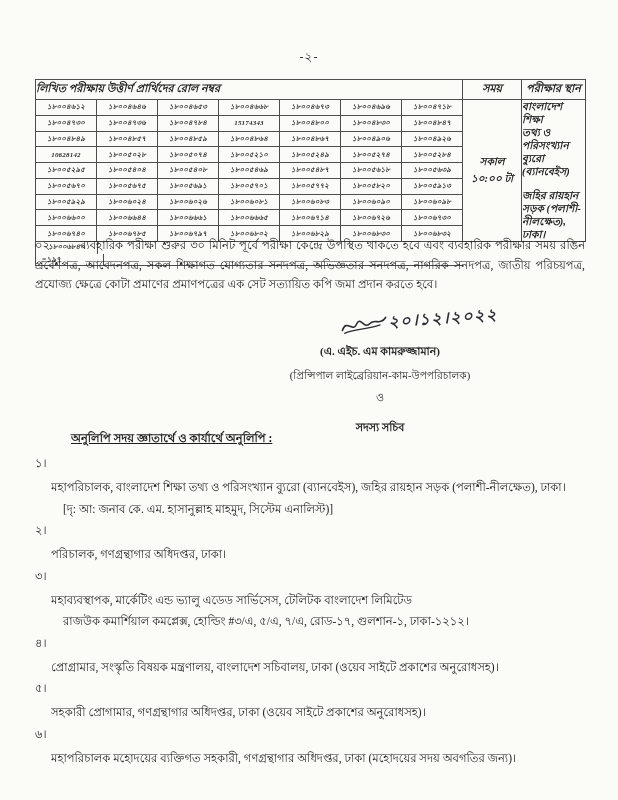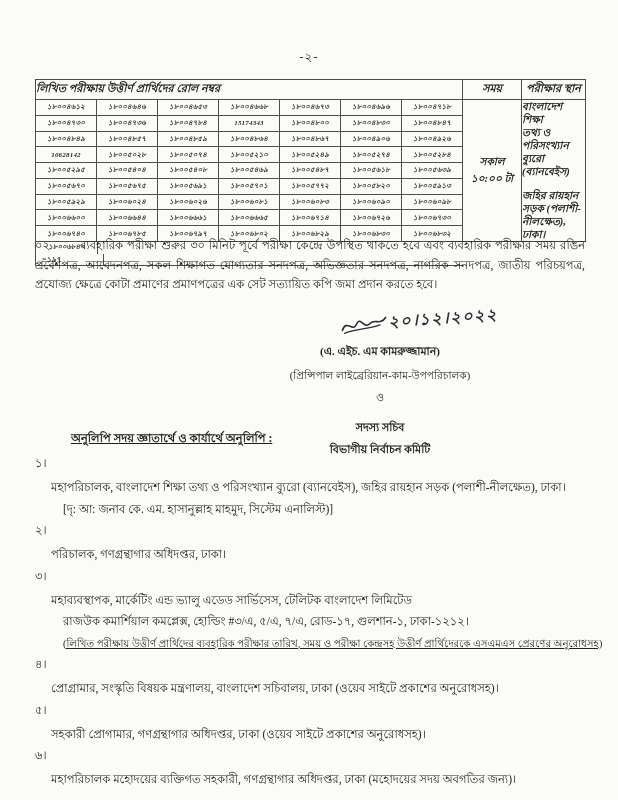--- a/index.html
+++ b/index.html
@@ -184,21 +184,20 @@
     <svg width="48" height="22" viewBox="0 0 48 22" aria-hidden="true">
       <path d="M2,15 C7,3 12,19 17,9 C21,2 24,16 30,10 C35,5 40,13 46,5" fill="none" stroke="#2c2c34" stroke-width="1.6" stroke-linecap="round"></path>
       <path d="M4,18 C14,14 26,16 40,12" fill="none" stroke="#2c2c34" stroke-width="1.2" stroke-linecap="round"></path>
     </svg>
     <span class="sig-date">২০।১২।২০২২</span>
   </div>
   <div class="sig-name">(এ. এইচ. এম কামরুজ্জামান)</div>
   <div class="sig-desig">(প্রিন্সিপাল লাইব্রেরিয়ান-কাম-উপপরিচালক)</div>
   <div class="sig-and">ও</div>
   <div class="sig-role">সদস্য সচিব</div>
-  <div class="sig-cmte">বিভাগীয় নির্বাচন কমিটি</div>
 </div>
 
 <div class="dist-head">অনুলিপি সদয় জ্ঞাতার্থে ও কার্যার্থে অনুলিপি :</div>
 <div class="dist-list">
     <div class="dist-item">
       <span class="dist-num">১।</span>
       <div class="dist-body">
         <div class="dist-line">মহাপরিচালক, বাংলাদেশ শিক্ষা তথ্য ও পরিসংখ্যান ব্যুরো (ব্যানবেইস), জহির রায়হান সড়ক (পলাশী-নীলক্ষেত), ঢাকা।</div>
         <div class="dist-line ind">[দৃ: আ: জনাব কে. এম. হাসানুল্লাহ মাহমুদ, সিস্টেম এনালিস্ট)]</div>
       </div>
@@ -207,21 +206,20 @@
       <span class="dist-num">২।</span>
       <div class="dist-body">
         <div class="dist-line">পরিচালক, গণগ্রন্থাগার অধিদপ্তর, ঢাকা।</div>
       </div>
     </div>
     <div class="dist-item">
       <span class="dist-num">৩।</span>
       <div class="dist-body">
         <div class="dist-line">মহাব্যবস্থাপক, মার্কেটিং এন্ড ভ্যালু এডেড সার্ভিসেস, টেলিটক বাংলাদেশ লিমিটেড</div>
         <div class="dist-line ind">রাজউক কমার্শিয়াল কমপ্লেক্স, হোল্ডিং #৩/এ, ৫/এ, ৭/এ, রোড-১৭, গুলশান-১, ঢাকা-১২১২।</div>
-        <div class="dist-line u small ind">(লিখিত পরীক্ষায় উত্তীর্ণ প্রার্থিদের ব্যবহারিক পরীক্ষার তারিখ, সময় ও পরীক্ষা কেন্দ্রসহ উত্তীর্ণ প্রার্থিদেরকে এসএমএস প্রেরণের অনুরোধসহ)</div>
       </div>
     </div>
     <div class="dist-item">
       <span class="dist-num">৪।</span>
       <div class="dist-body">
         <div class="dist-line">প্রোগ্রামার, সংস্কৃতি বিষয়ক মন্ত্রণালয়, বাংলাদেশ সচিবালয়, ঢাকা (ওয়েব সাইটে প্রকাশের অনুরোধসহ)।</div>
       </div>
     </div>
     <div class="dist-item">
       <span class="dist-num">৫।</span>

